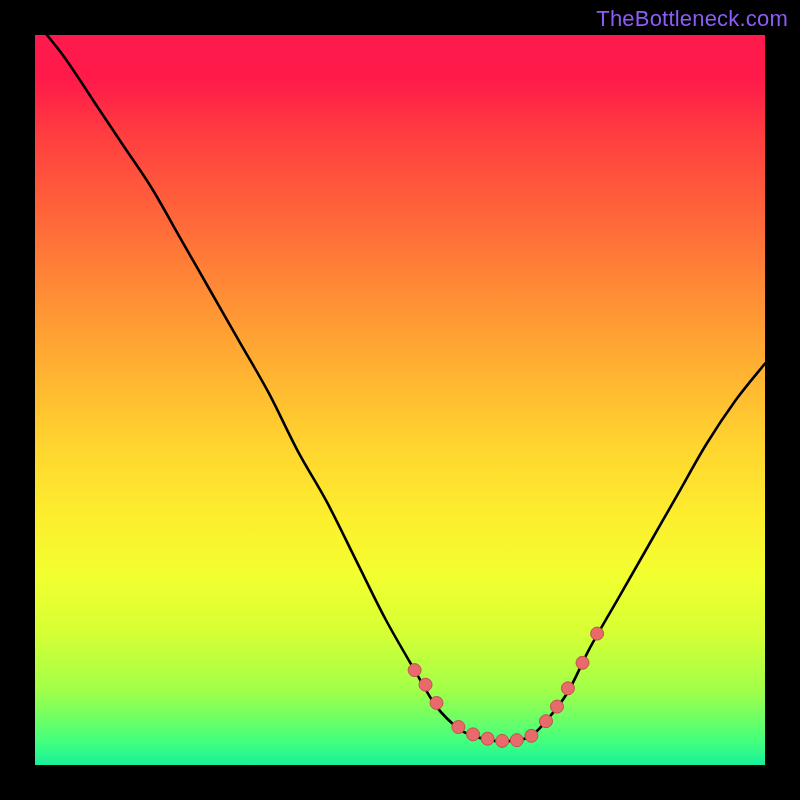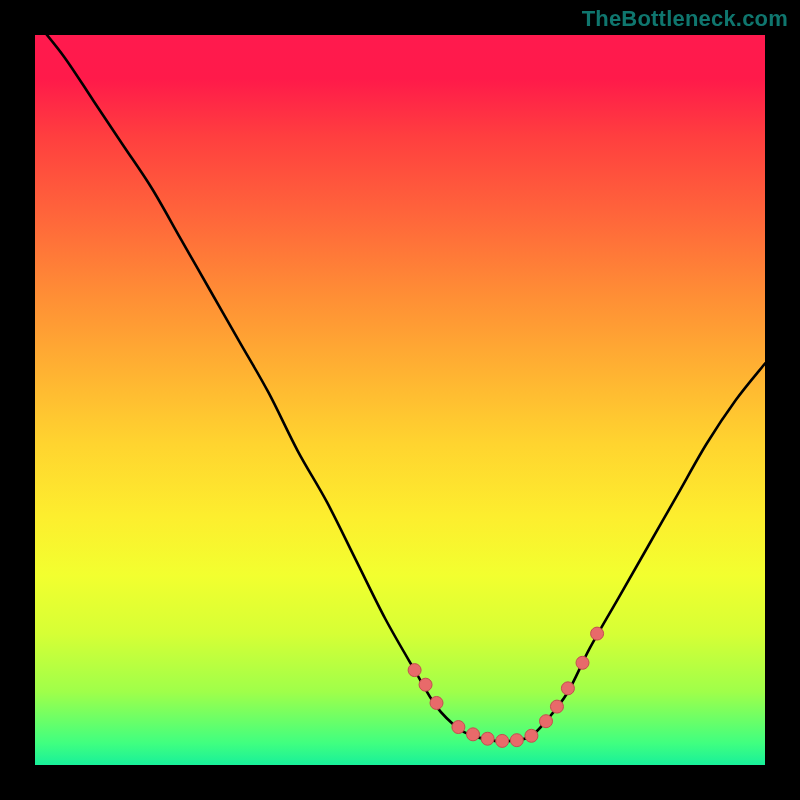--- a/index.html
+++ b/index.html
@@ -9,23 +9,23 @@
     width: 800px;
     height: 800px;
     background: #000;
   }
   .watermark {
     position: absolute;
     top: 6px;
     right: 12px;
     font-family: Arial, Helvetica, sans-serif;
     font-size: 22px;
-    color: #0f766e;
+    color: #8b5cf6;
     letter-spacing: 0.2px;
-    font-weight: 700;
+    font-weight: 400;
     z-index: 10;
   }
   .plot-area {
     position: absolute;
     left: 35px;
     top: 35px;
     width: 730px;
     height: 730px;
   }
   .gradient-bg {

